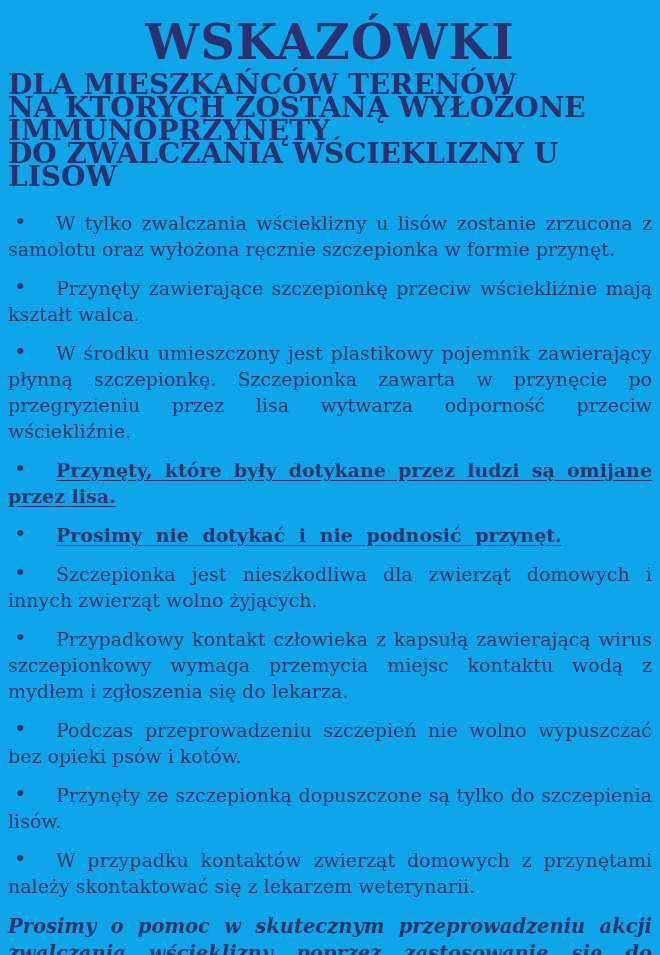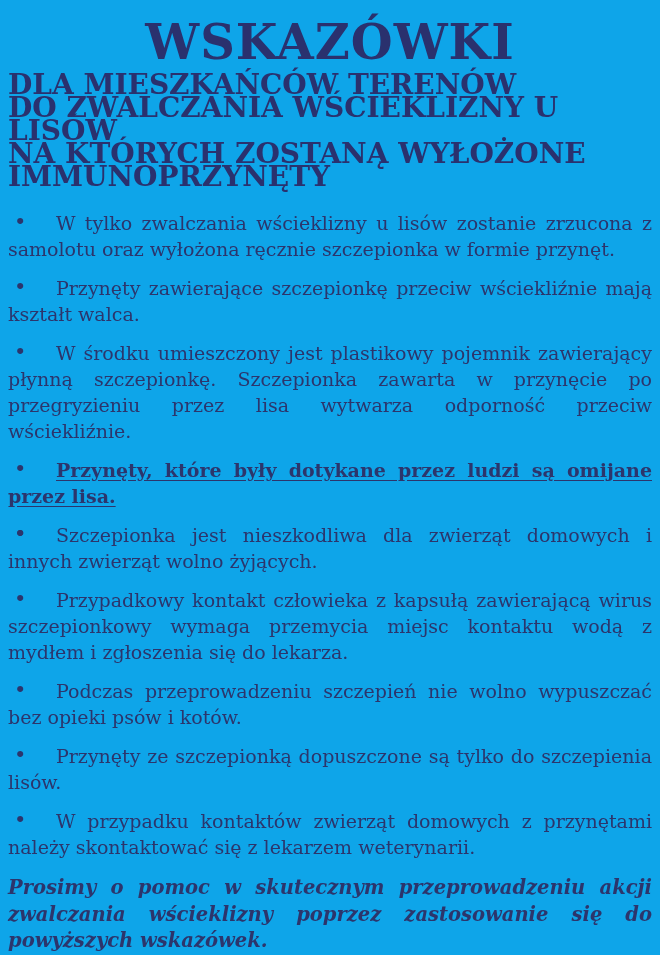--- a/index.html
+++ b/index.html
@@ -70,29 +70,29 @@
   }
 </style>
 </head>
 <body>
 
 <div class="page">
 
   <h1 class="title">WSKAZÓWKI</h1>
 
   <div class="subtitle-line">DLA MIESZKAŃCÓW TERENÓW</div>
+  <div class="subtitle-line">NA KTÓRYCH ZOSTANĄ WYŁOŻONE IMMUNOPRZYNĘTY</div>
   <div class="subtitle-line">DO ZWALCZANIA WŚCIEKLIZNY U LISÓW</div>
-  <div class="subtitle-line">NA KTÓRYCH ZOSTANĄ WYŁOŻONE IMMUNOPRZYNĘTY</div>
 
   <div class="bullets">
     <p class="bullet"><span class="dot">•</span><span class="text">W tylko zwalczania wścieklizny u lisów zostanie zrzucona z samolotu oraz wyłożona ręcznie szczepionka w formie przynęt.</span></p>
     <p class="bullet"><span class="dot">•</span><span class="text">Przynęty zawierające szczepionkę przeciw wściekliźnie mają kształt walca.</span></p>
     <p class="bullet"><span class="dot">•</span><span class="text">W środku umieszczony jest plastikowy pojemnik zawierający płynną szczepionkę. Szczepionka zawarta w przynęcie po przegryzieniu przez lisa wytwarza odporność przeciw wściekliźnie.</span></p>
     <p class="bullet emph"><span class="dot">•</span><span class="text">Przynęty, które były dotykane przez ludzi są omijane przez lisa.</span></p>
-    <p class="bullet emph wide"><span class="dot">•</span></p>
+    <p class="bullet emph wide"><span class="dot">•</span><span class="text">Prosimy nie dotykać i nie podnosić przynęt.</span></p>
     <p class="bullet"><span class="dot">•</span><span class="text">Szczepionka jest nieszkodliwa dla zwierząt domowych i innych zwierząt wolno żyjących.</span></p>
     <p class="bullet"><span class="dot">•</span><span class="text">Przypadkowy kontakt człowieka z kapsułą zawierającą wirus szczepionkowy wymaga przemycia miejsc kontaktu wodą z mydłem i zgłoszenia się do lekarza.</span></p>
     <p class="bullet"><span class="dot">•</span><span class="text">Podczas przeprowadzeniu szczepień nie wolno wypuszczać bez opieki psów i kotów.</span></p>
     <p class="bullet"><span class="dot">•</span><span class="text">Przynęty ze szczepionką dopuszczone są tylko do szczepienia lisów.</span></p>
     <p class="bullet"><span class="dot">•</span><span class="text">W przypadku kontaktów zwierząt domowych z przynętami należy skontaktować się z lekarzem weterynarii.</span></p>
   </div>
 
   <p class="closing">Prosimy o pomoc w skutecznym przeprowadzeniu akcji zwalczania wścieklizny poprzez zastosowanie się do powyższych wskazówek.</p>
 
 </div>

